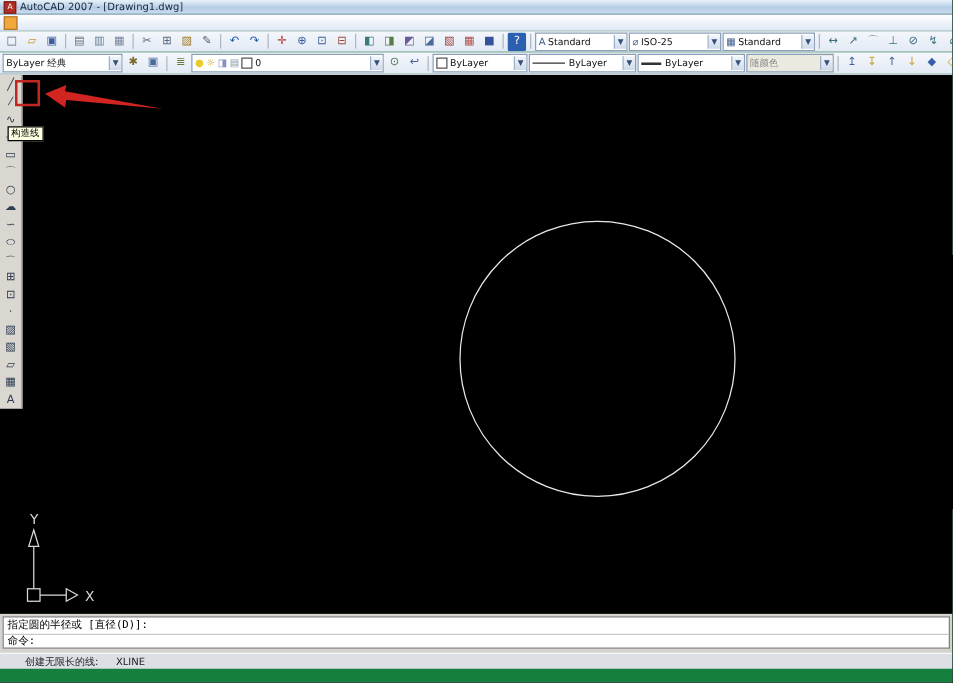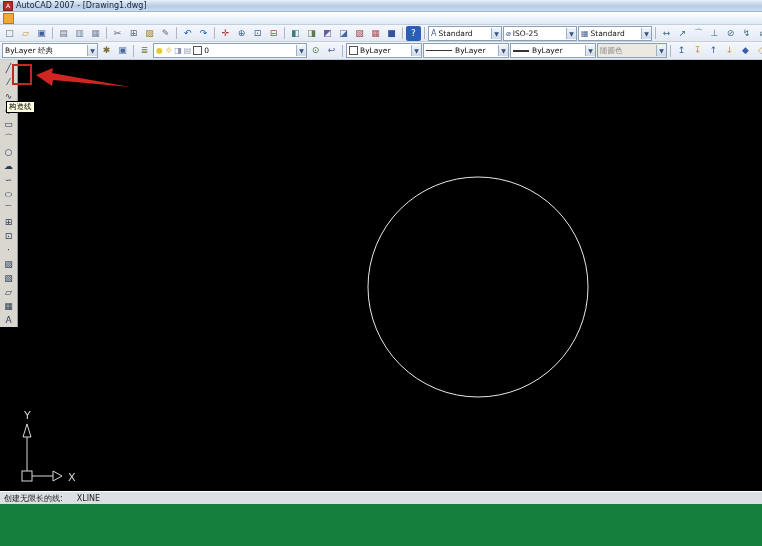--- a/index.html
+++ b/index.html
@@ -54,21 +54,21 @@
     clip-path:polygon(3px 0,calc(100% - 3px) 0,100% 100%,0 100%);}
   .tab.active{background:#ffffff;font-weight:bold;}
   
   .cmdwin{height:31px;background:#d6d3ce;padding:2px 2px 1px 2px;box-sizing:border-box;}
   .cmdbox{height:26px;background:#fff;border:1px solid #808080;box-sizing:border-box;
     font-family:"DejaVu Sans Mono",monospace;font-size:8.5px;color:#000;}
   .cmd-history{height:13px;line-height:13px;padding:0 3px;border-bottom:1px solid #c8c8c8;}
   .cmd-input{height:11px;line-height:11px;padding:0 3px;}
   
   .statusbar{height:12px;display:flex;align-items:center;gap:14px;background:#dcdfe4;
-    border-top:1px solid #fff;font-size:8px;color:#1c1c1c;padding-left:4px;}
+    border-top:1px solid #fff;font-size:8px;color:#1c1c1c;padding-left:20px;}
 </style>
 </head>
 <body>
 
 <div id="app">
 
   <div class="titlebar">
     <span class="appicon">A</span>
     <span>AutoCAD 2007 - [Drawing1.dwg]</span>
   </div>
@@ -238,19 +238,25 @@
 
       <rect fill="none" stroke="#c22823" stroke-width="2" x="13" y="5" width="18" height="19"></rect>
 
       <polygon fill="#d02520" points="36,15 53,8 52,13 130,27 53,20 52,26"></polygon>
     </svg>
 
     <div class="tooltip">构造线</div>
   </div>
 
 
+  <div class="cmdwin">
+    <div class="cmdbox">
+      <div class="cmd-history">指定圆的半径或 [直径(D)]:</div>
+      <div class="cmd-input">命令:</div>
+    </div>
+  </div>
 
   <div class="statusbar">
     <span>创建无限长的线:</span>
     <span>XLINE</span>
   </div>
 
 </div>
 
 </body></html>

